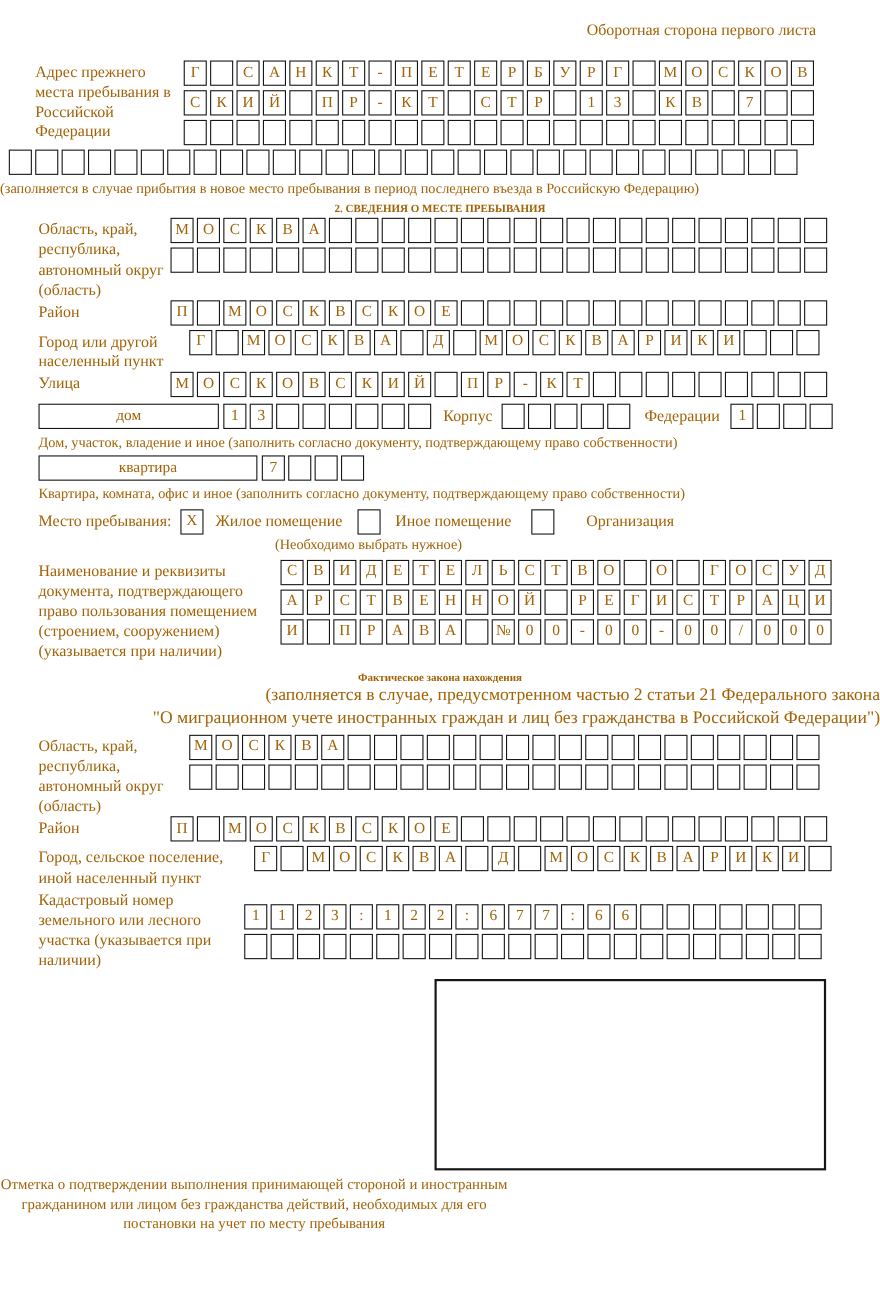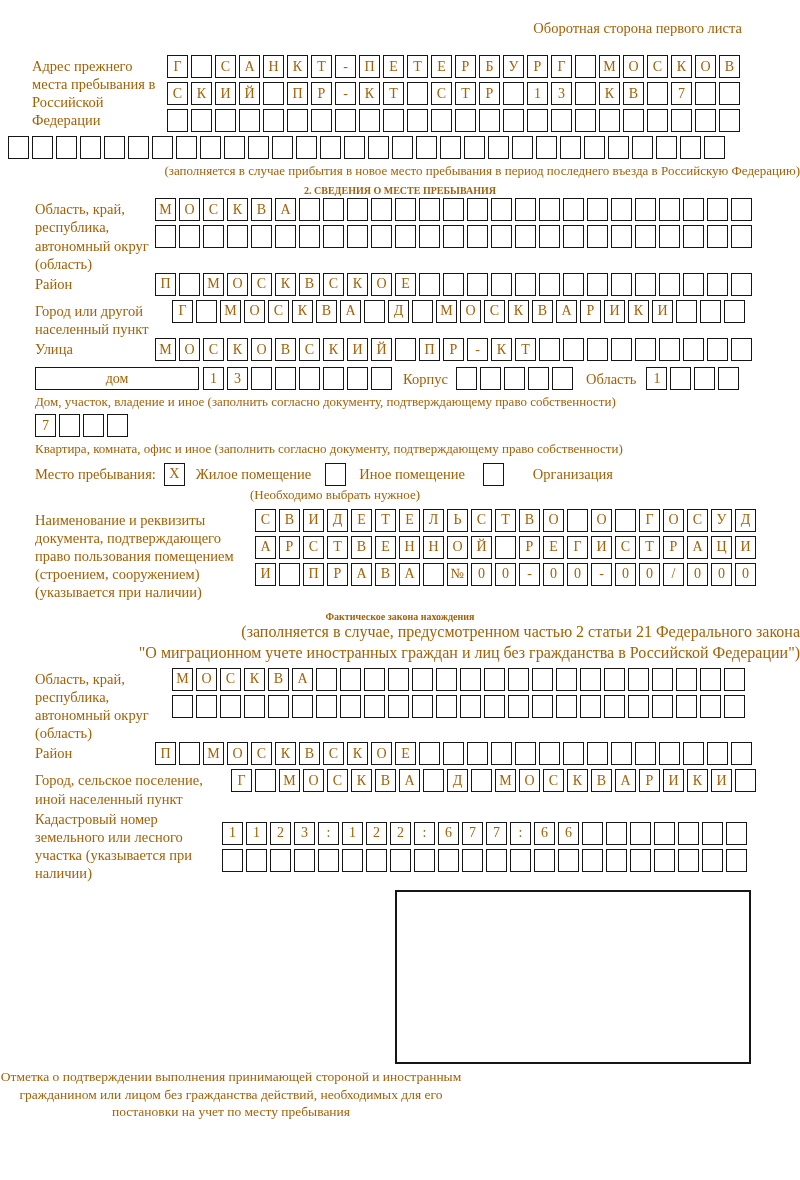--- a/index.html
+++ b/index.html
@@ -17,21 +17,21 @@
     flex:none;width:19px;height:21px;border:1.5px solid #161616;margin-right:3px;
     display:flex;align-items:center;justify-content:center;
     font-size:14px;line-height:1;background:#fff;
   }
   .wbox{
     flex:none;height:21px;border:1.5px solid #161616;display:flex;align-items:center;
     justify-content:center;font-size:14px;background:#fff;margin-right:4px;
   }
   .inl-lab{ flex:none;line-height:25px;padding:0 8px; }
   .cap{ font-size:13px;line-height:1.25; }
-  .cap-center{ text-align:right; }
+  .cap-center{ text-align:left; }
   .sect-title{ text-align:center;font-weight:bold;font-size:10px;margin-top:6px; }
   .note-center{ text-align:right;font-size:16px;line-height:1.3; }
   .cboxwrap{ display:flex;align-items:center;height:25px; }
   .stamp{
     margin-left:395px;margin-top:8px;width:352px;height:170px;
     border:2px solid #161616;background:#fff;
   }
   .stamp-cap{ width:462px;text-align:center;font-size:13.5px;line-height:1.3;margin-top:4px; }
   .mt2{margin-top:2px;} .mt4{margin-top:4px;} .mt6{margin-top:6px;} .mt10{margin-top:10px;} .mt18{margin-top:18px;margin-left:32px;}
 </style>
@@ -326,31 +326,32 @@
         <span class="box"></span>
       </div>
     <div class="inl-lab">Корпус</div>
     <div class="boxrow">
         <span class="box"></span>
         <span class="box"></span>
         <span class="box"></span>
         <span class="box"></span>
         <span class="box"></span>
       </div>
-    <div class="inl-lab" style="padding:0 10px;">Область</div>
+    <div class="inl-lab" style="padding:0 10px;">Федерации</div>
     <div class="boxrow">
         <span class="box">1</span>
         <span class="box"></span>
         <span class="box"></span>
         <span class="box"></span>
       </div>
   </div>
   <div class="cap ml35">Дом, участок, владение и иное (заполнить согласно документу, подтверждающему право собственности)</div>
 
   <div class="frow ml35 mt4">
+    <div class="wbox" style="width:197px;">квартира</div>
     <div class="boxrow">
         <span class="box">7</span>
         <span class="box"></span>
         <span class="box"></span>
         <span class="box"></span>
       </div>
   </div>
   <div class="cap ml35">Квартира, комната, офис и иное (заполнить согласно документу, подтверждающему право собственности)</div>
 
   <div class="frow ml35 mt4 cboxwrap">

